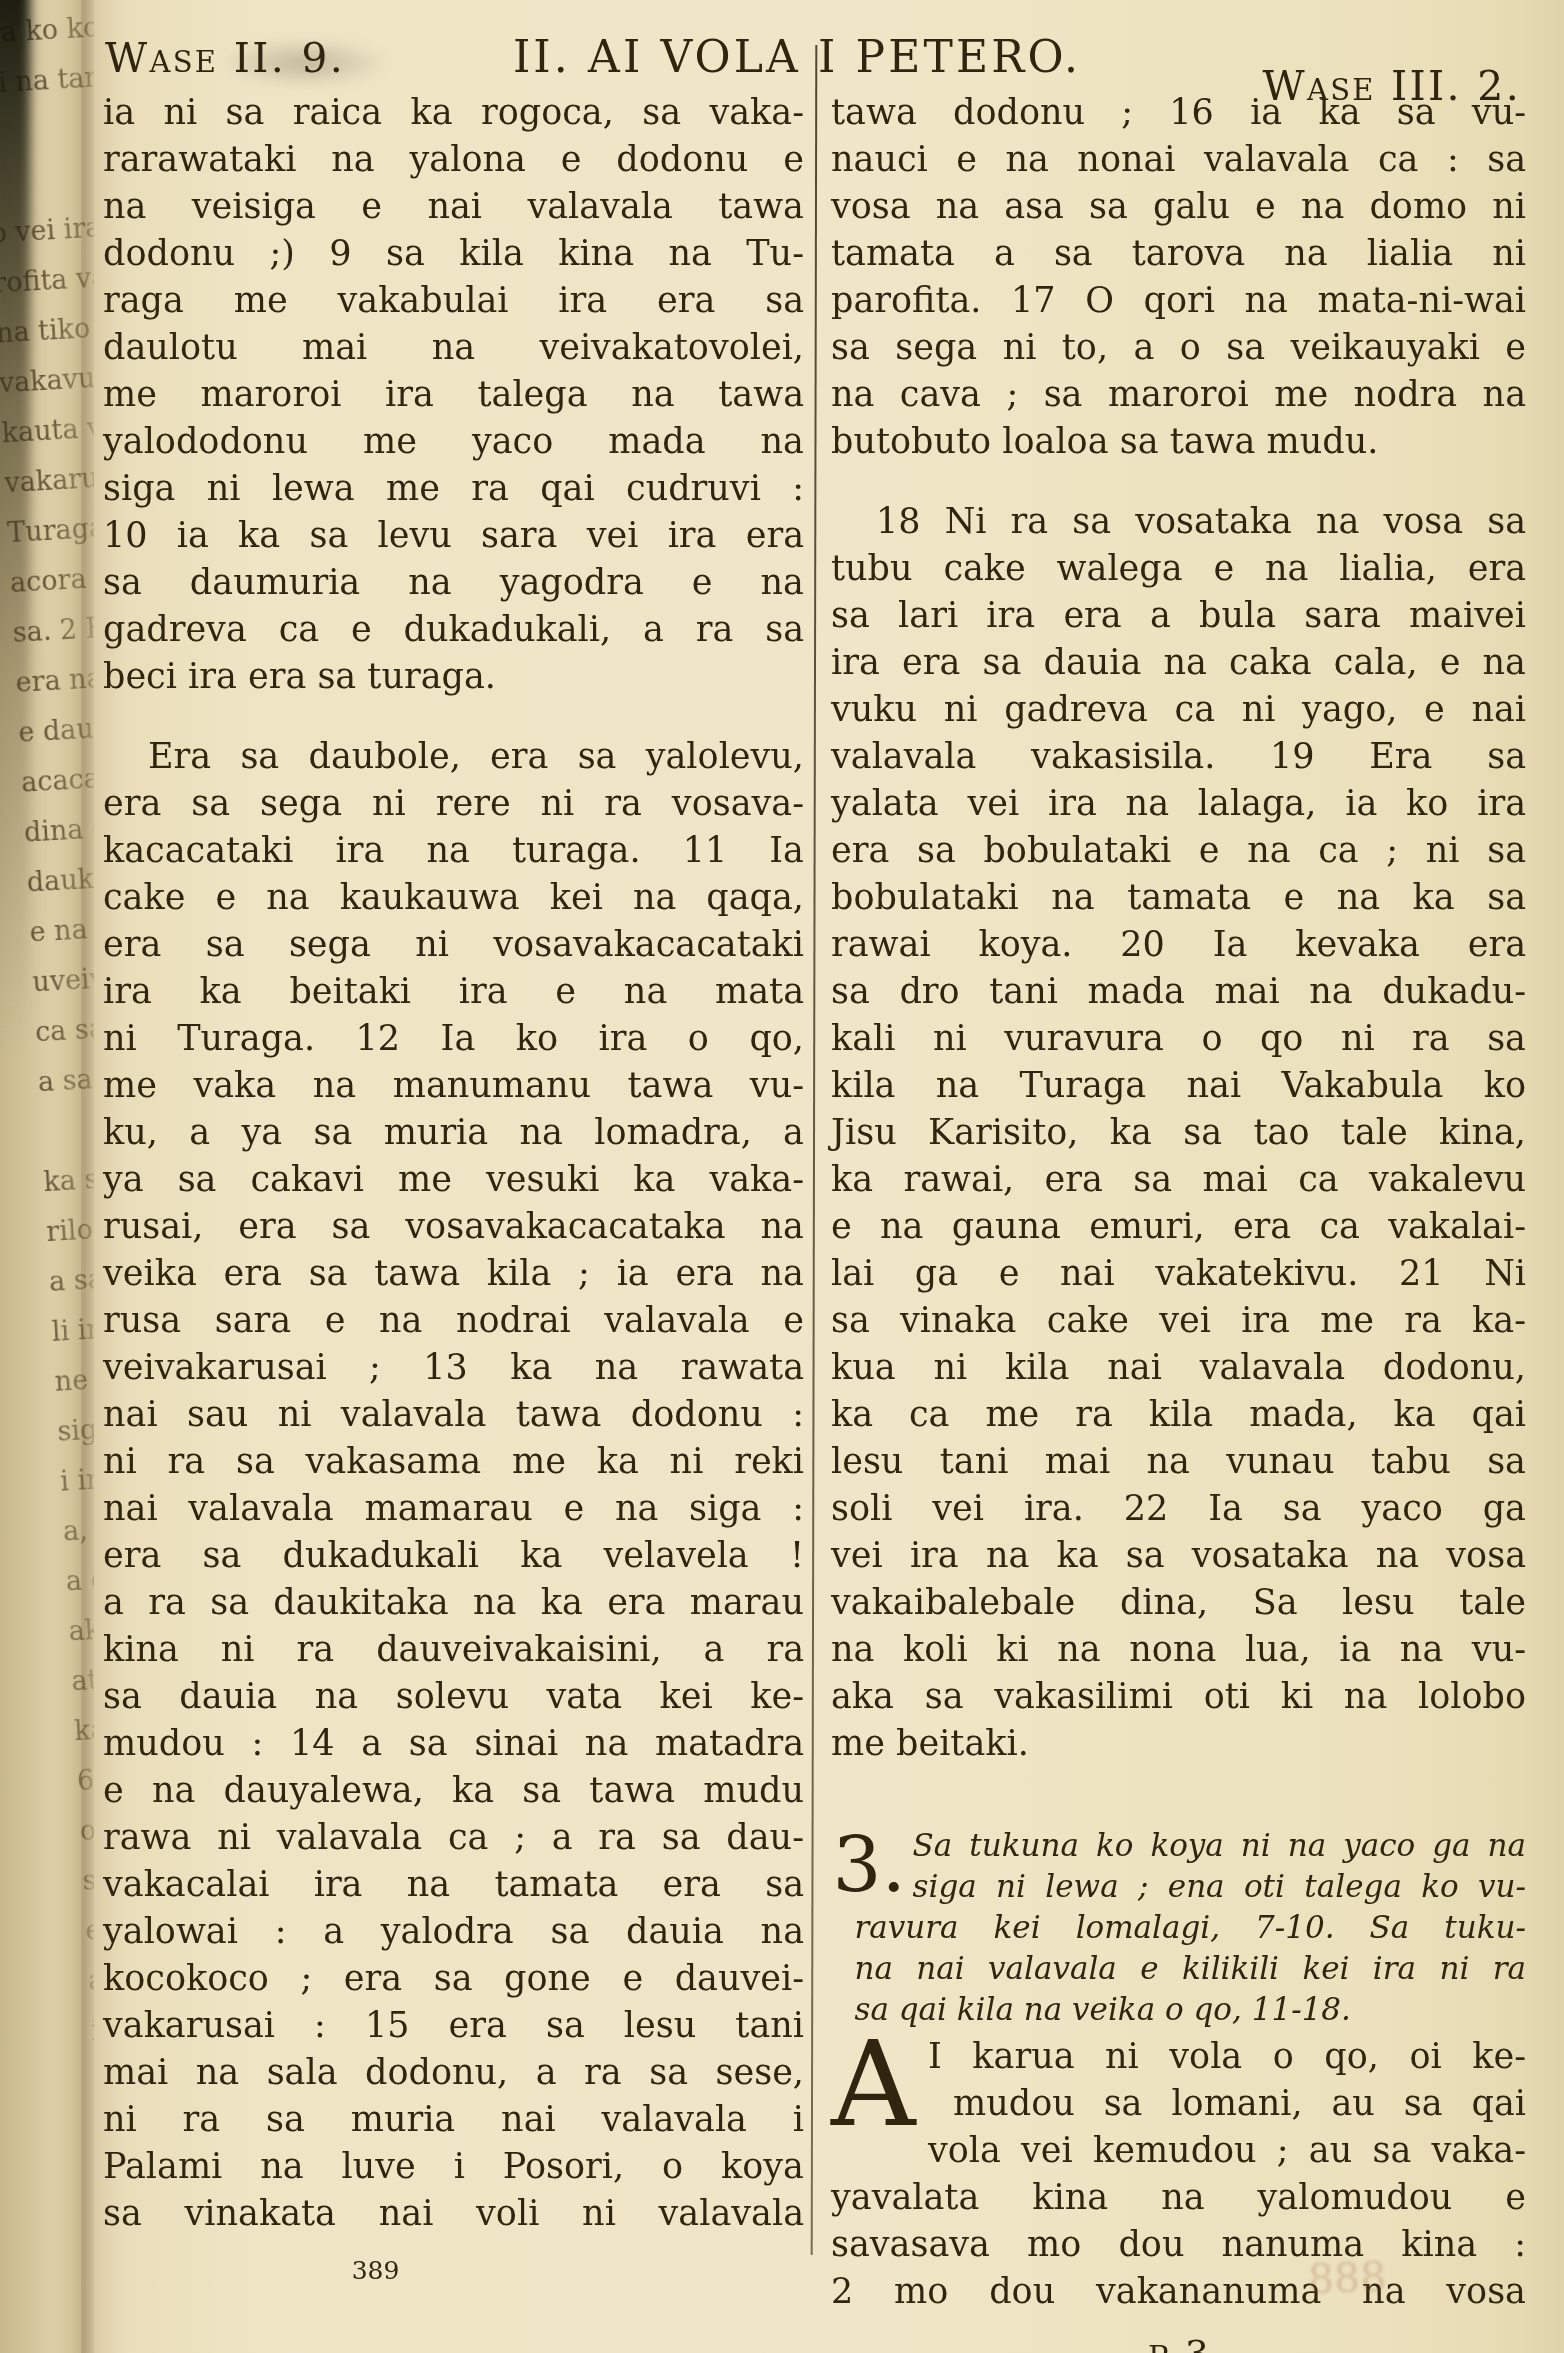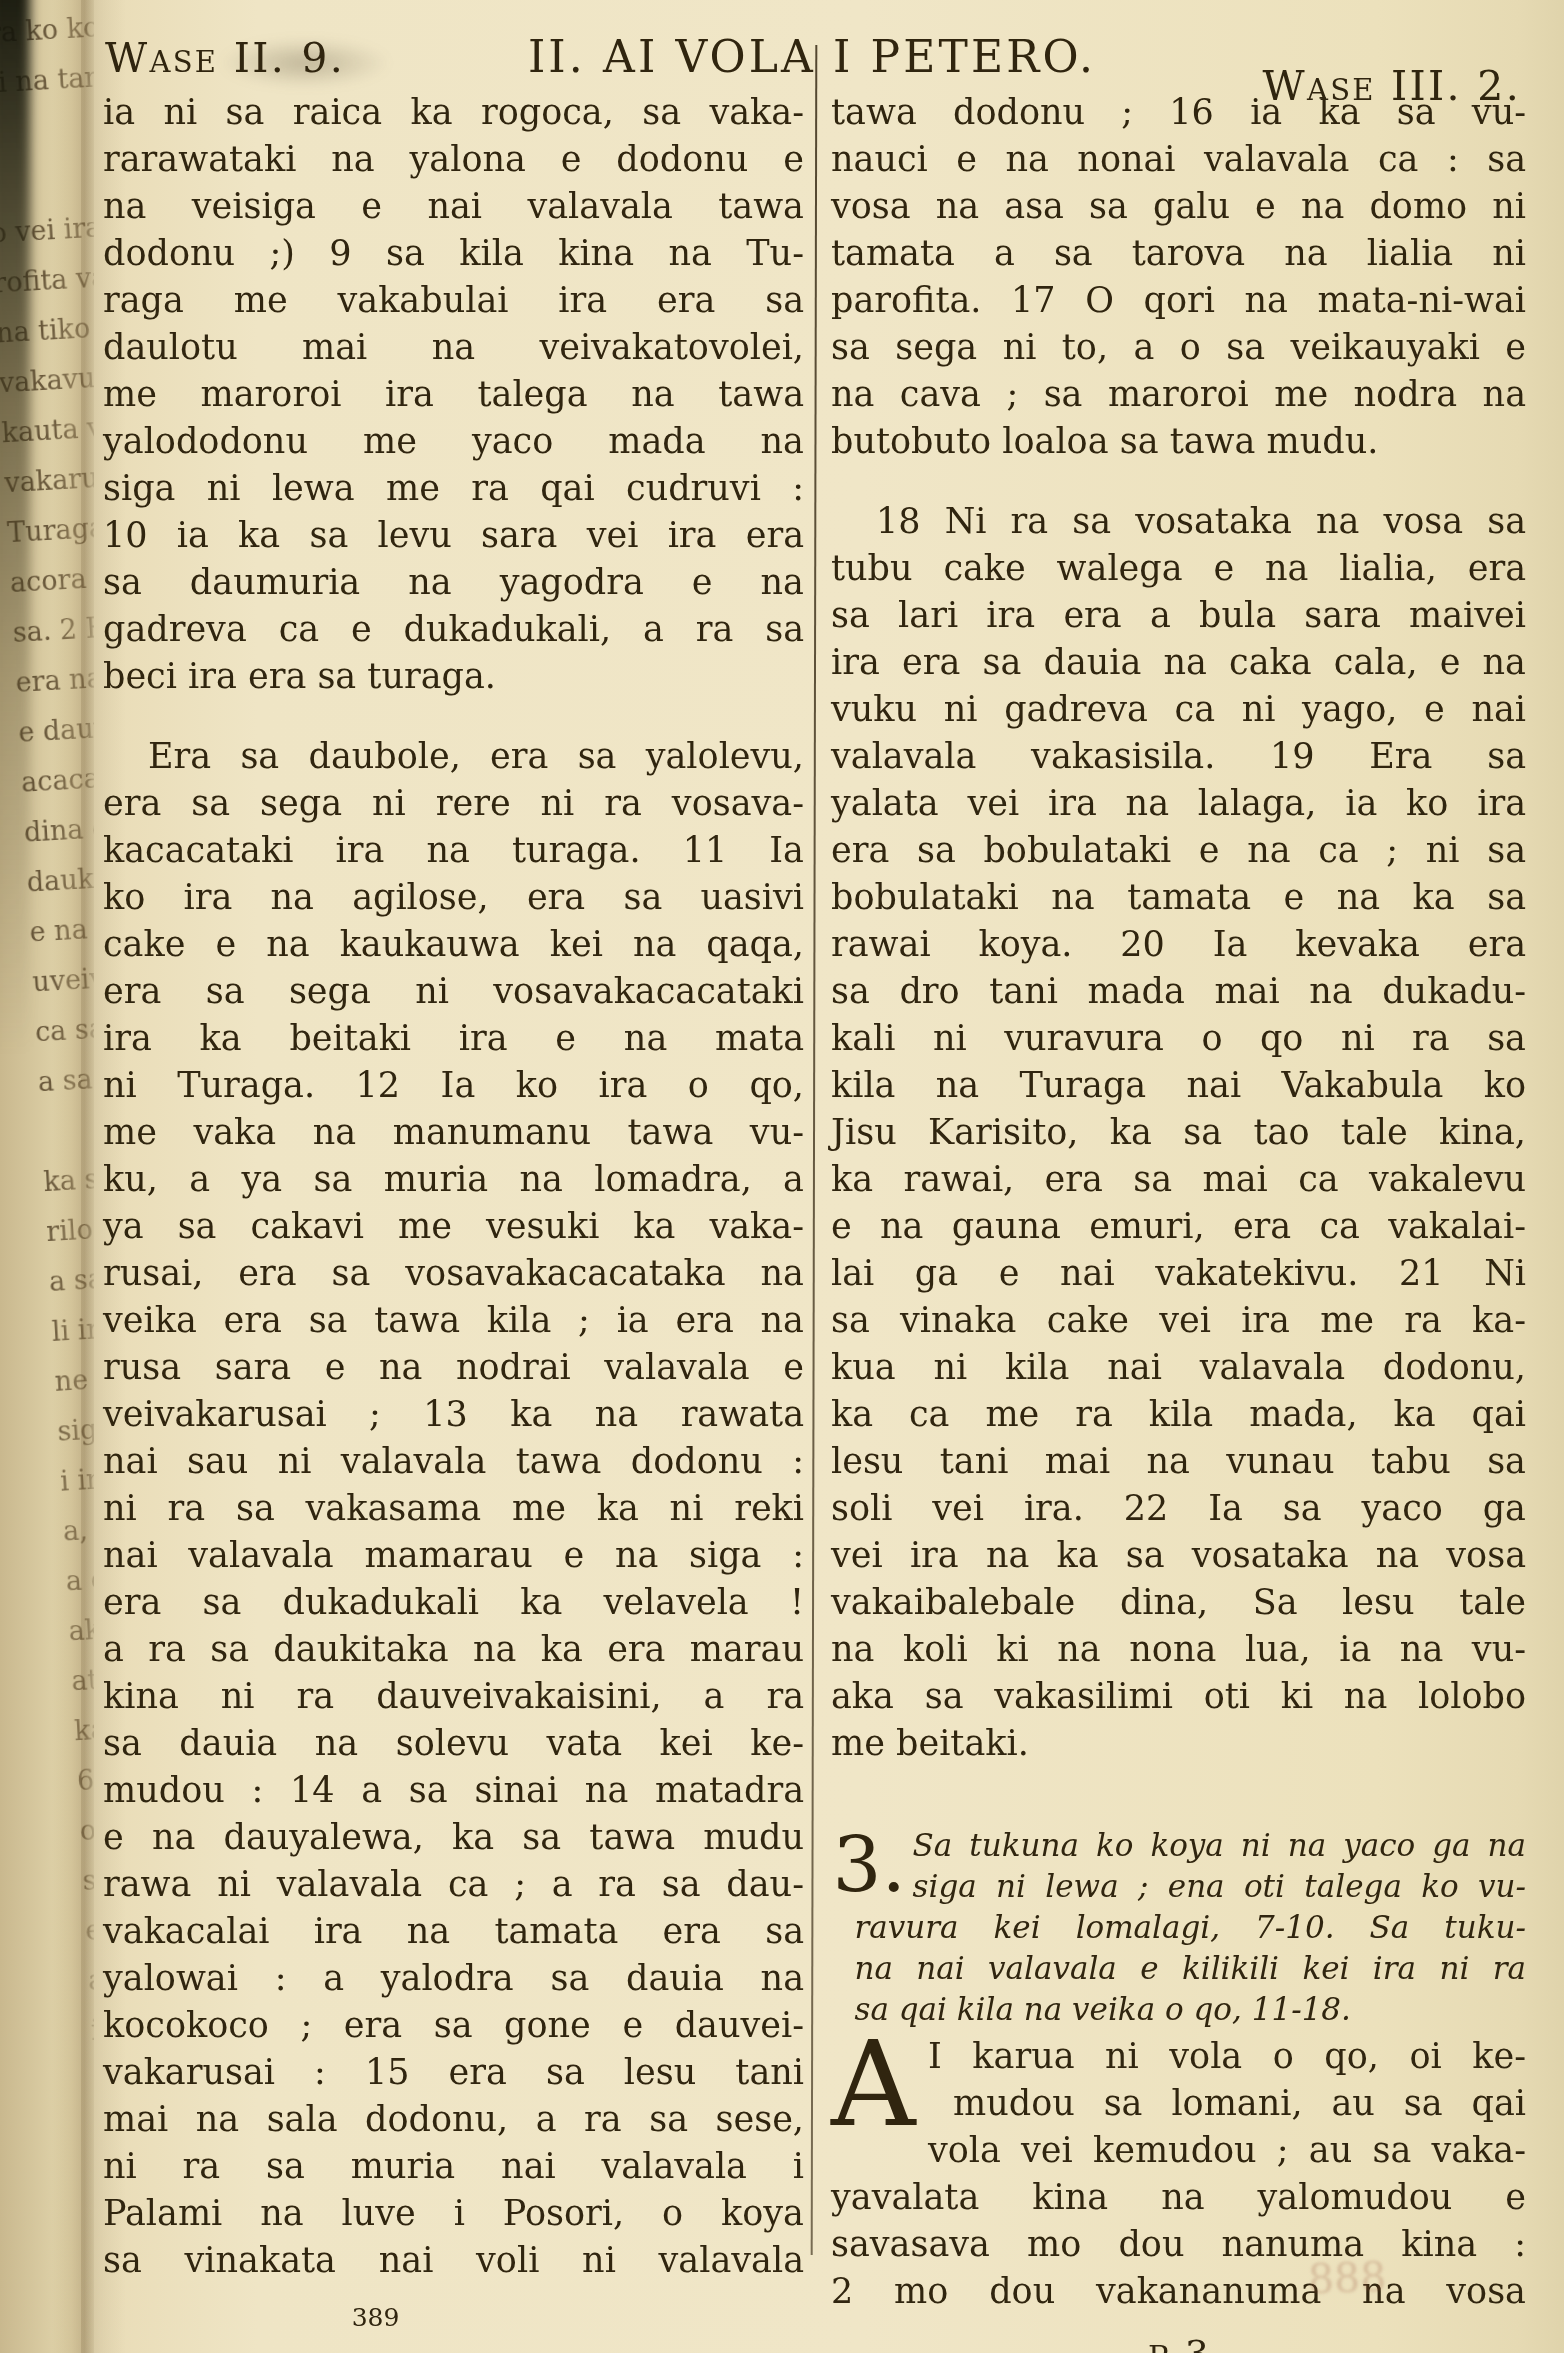--- a/index.html
+++ b/index.html
@@ -33,21 +33,21 @@
     background:linear-gradient(90deg,rgba(90,70,35,0.16),rgba(90,70,35,0.06) 55%,rgba(90,70,35,0) 100%);
     pointer-events:none;
   }
   .smudge{
     position:absolute;left:219px;top:38px;width:172px;height:50px;
     background:radial-gradient(ellipse at center,rgba(95,85,62,0.32),rgba(0,0,0,0) 70%);
     filter:blur(5.5px);
   }
   
   .header-left{position:absolute;left:105px;top:34px;font-size:41px;font-variant:small-caps;letter-spacing:2.3px;}
-  .header-center{position:absolute;left:96px;top:31px;width:1432px;text-align:center;font-size:44px;letter-spacing:3.1px;}
+  .header-center{position:absolute;left:81px;top:31px;width:1432px;text-align:center;font-size:44px;letter-spacing:3.1px;}
   .header-right{position:absolute;right:44px;top:34px;font-size:41px;font-variant:small-caps;letter-spacing:2.3px;margin-top:28px;}
   
   .col{position:absolute;top:89px;}
   .col-left{left:103px;width:701px;}
   .col-right{left:831px;width:695px;}
   .line{height:47px;line-height:47px;font-size:35px;
         text-align:justify;text-align-last:justify;text-justify:inter-word;}
   .line.short{text-align-last:left;}
   .line.indent{text-indent:45px;margin-top:33px;}
   .line.indent2{text-indent:25px;}
@@ -148,21 +148,20 @@
         <div class="line">me maroroi ira talega na tawa</div>
         <div class="line">yalododonu me yaco mada na</div>
         <div class="line">siga ni lewa me ra qai cudruvi :</div>
         <div class="line">10 ia ka sa levu sara vei ira era</div>
         <div class="line">sa daumuria na yagodra e na</div>
         <div class="line">gadreva ca e dukadukali, a ra sa</div>
         <div class="line short">beci ira era sa turaga.</div>
         <div class="line indent">Era sa daubole, era sa yalolevu,</div>
         <div class="line">era sa sega ni rere ni ra vosava-</div>
         <div class="line">kacacataki ira na turaga.  11 Ia</div>
-        <div class="line">ko ira na agilose, era sa uasivi</div>
         <div class="line">cake e na kaukauwa kei na qaqa,</div>
         <div class="line">era sa sega ni vosavakacacataki</div>
         <div class="line">ira ka beitaki ira e na mata</div>
         <div class="line">ni Turaga.  12 Ia ko ira o qo,</div>
         <div class="line">me vaka na manumanu tawa vu-</div>
         <div class="line">ku, a ya sa muria na lomadra, a</div>
         <div class="line">ya sa cakavi me vesuki ka vaka-</div>
         <div class="line">rusai, era sa vosavakacacataka na</div>
         <div class="line">veika era sa tawa kila ; ia era na</div>
         <div class="line">rusa sara e na nodrai valavala e</div>

